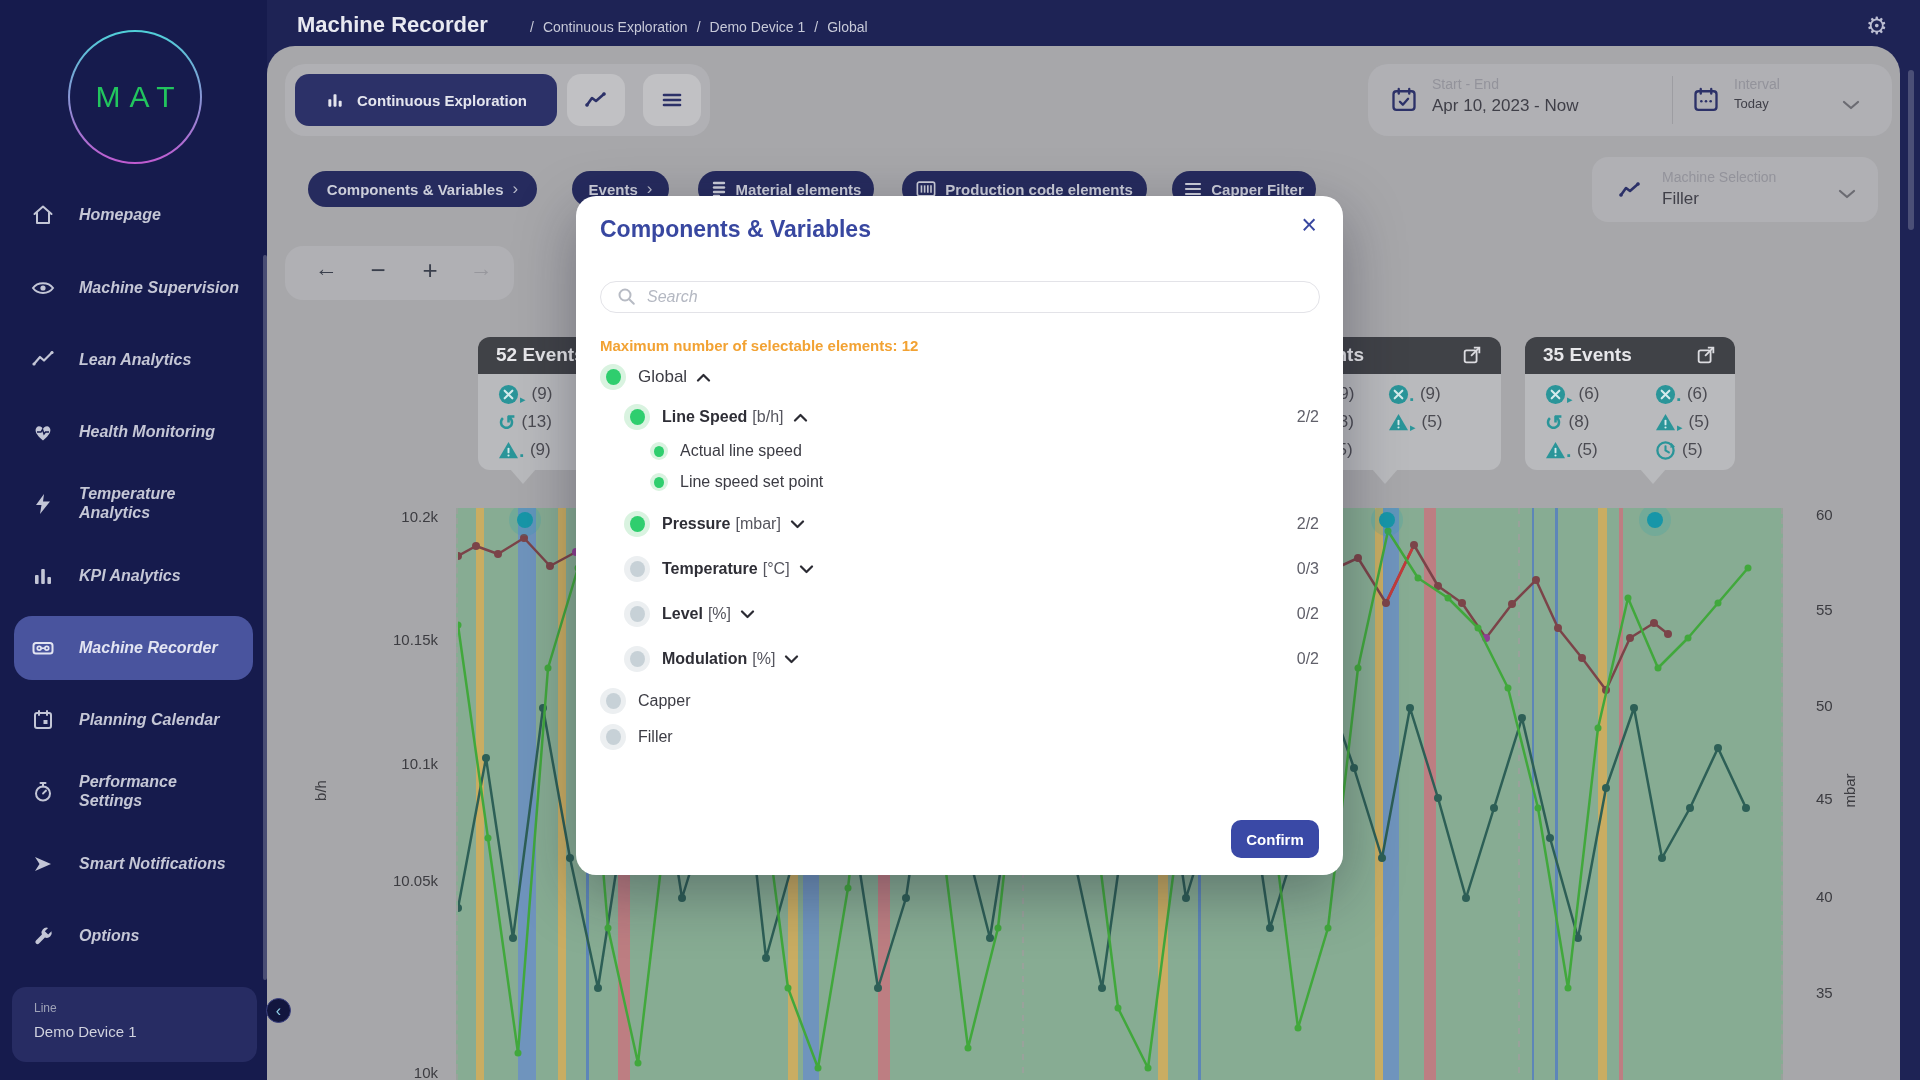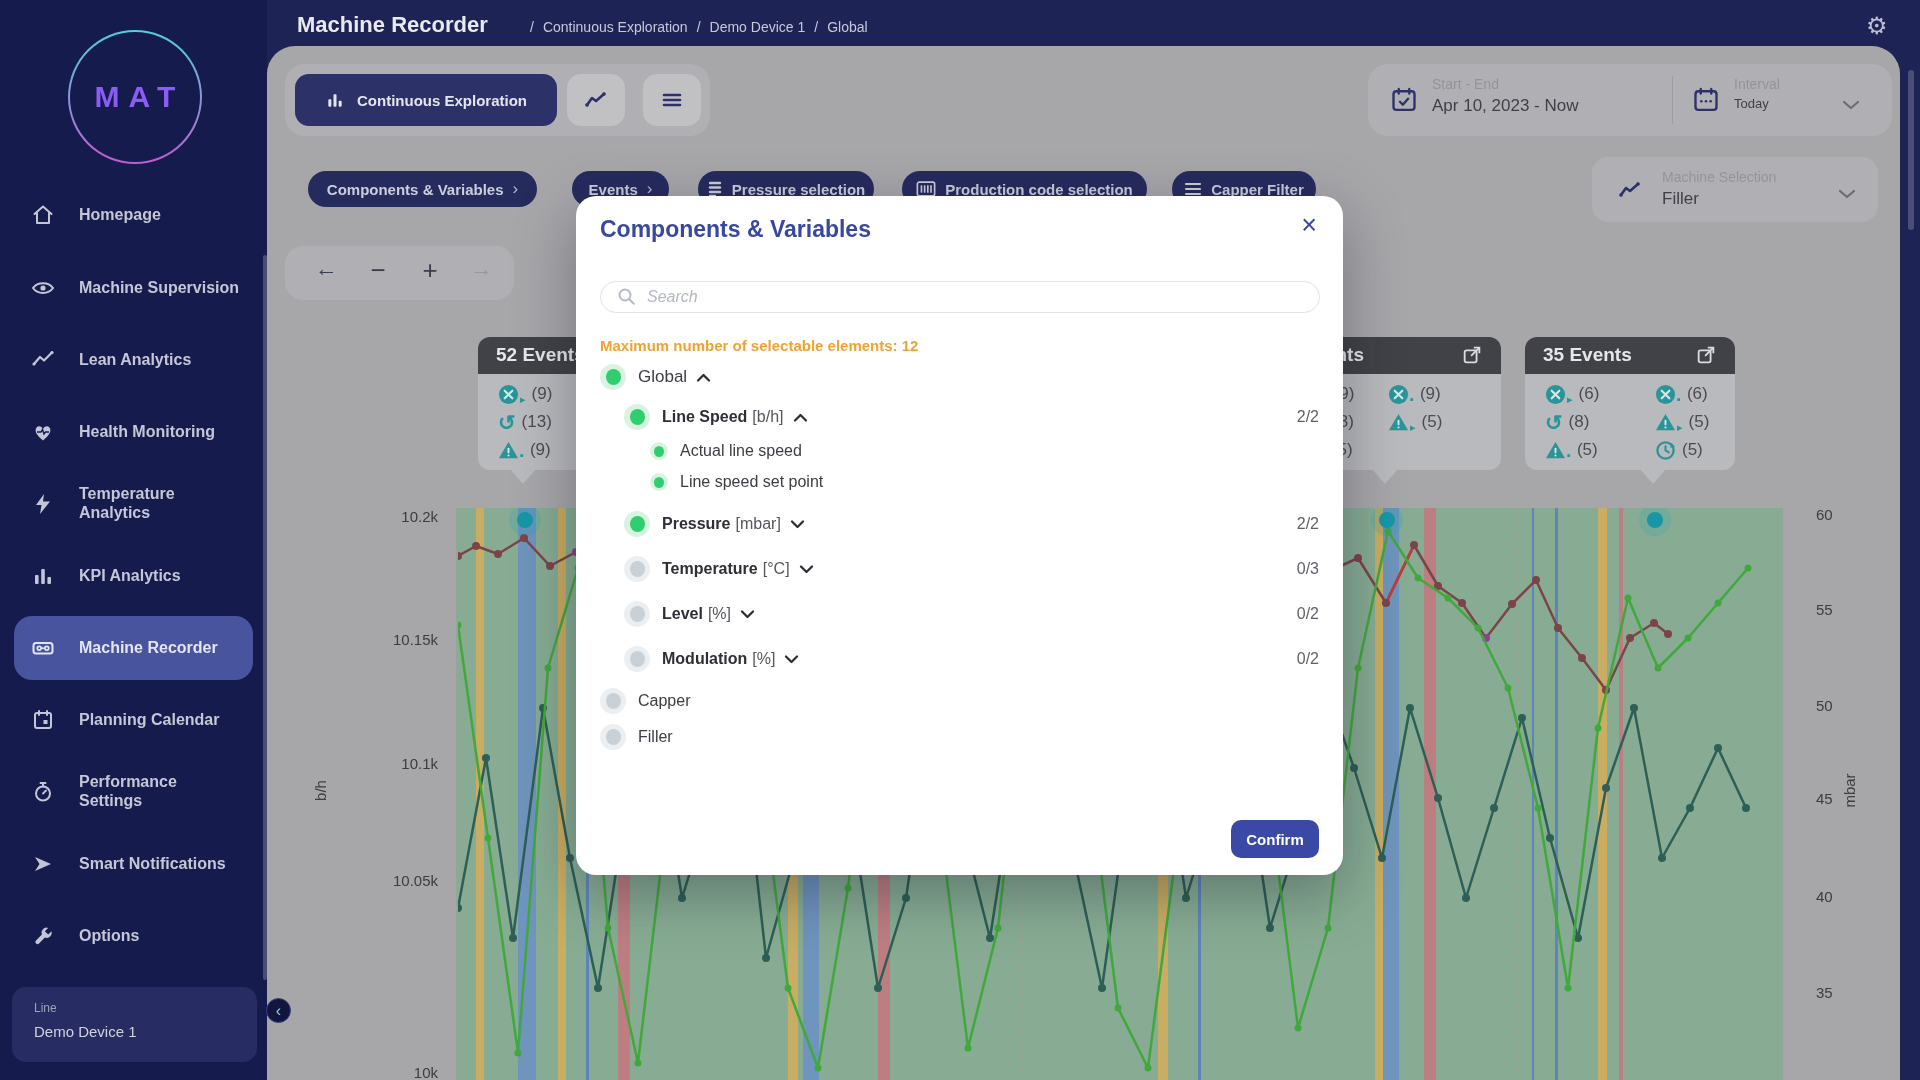--- a/index.html
+++ b/index.html
@@ -6,23 +6,23 @@
   html,body { width:1920px; height:1080px; overflow:hidden; }
   body { font-family:"Liberation Sans", sans-serif; background:#1e2355; }
   .abs { position:absolute; }
   #app { position:relative; width:1920px; height:1080px; overflow:hidden; }
 
   
   #sidebar { position:absolute; left:0; top:0; width:267px; height:1080px; background:#161b4d; z-index:3; }
   #logo-ring { position:absolute; left:68px; top:30px; width:134px; height:134px; border-radius:50%;
     background:linear-gradient(180deg,#4fd1d9,#c05ad0); padding:2px; }
   #logo-inner { width:100%; height:100%; border-radius:50%; background:#161b4d; display:flex; align-items:center; justify-content:center;
-    color:#8b5cf6; font-size:30px; letter-spacing:9px; font-weight:700; padding-left:9px; }
+    color:#22c55e; font-size:30px; letter-spacing:9px; font-weight:400; padding-left:9px; }
   .sb-item { position:absolute; left:0; width:260px; display:flex; align-items:center; gap:24px; padding-left:31px;
-    color:#c5c7d6; font-size:16px; font-weight:700; cursor:pointer; }
+    color:#c5c7d6; font-size:16px; font-weight:700; cursor:pointer;font-style:italic; }
   .sb-item .lbl { width:165px; line-height:1.18; }
   .sb-ic { width:24px; height:24px; flex:0 0 24px; color:#c3c6d6; }
   #active-pill { position:absolute; left:14px; top:616px; width:239px; height:64px; border-radius:18px; background:#49549e; }
   #sb-scroll { position:absolute; left:263px; top:255px; width:4px; height:725px; border-radius:2px; background:rgba(255,255,255,.22); }
   #device-card { position:absolute; left:12px; top:987px; width:245px; height:75px; border-radius:14px; background:#272c63; padding:14px 22px; }
   #device-card .dlabel { font-size:12px; color:#9fa3b8; }
   #device-card .dvalue { font-size:15px; color:#d0d2de; margin-top:8px; }
   #collapse-btn { position:absolute; left:266px; top:998px; width:25px; height:25px; border-radius:50%; background:#12163e;
     border:1px solid #3a4080; color:#8fd0e8; font-size:16px; display:flex; align-items:center; justify-content:center; z-index:4; cursor:pointer; }
 
@@ -373,31 +373,31 @@
     <span>Events</span>
     <span class="chev">›</span>
   </div>
   <div class="chip" style="left:698px;width:176px">
     <svg width="16" height="18" viewBox="0 0 16 18">
       <line x1="3" y1="3" x2="13" y2="3" stroke="#ccceda" stroke-width="2.4" stroke-linecap="round"></line>
       <line x1="3" y1="7.5" x2="13" y2="7.5" stroke="#ccceda" stroke-width="2.4" stroke-linecap="round"></line>
       <line x1="3" y1="12" x2="13" y2="12" stroke="#ccceda" stroke-width="2.4" stroke-linecap="round"></line>
       <line x1="3" y1="16" x2="8" y2="16" stroke="#ccceda" stroke-width="2.4" stroke-linecap="round"></line>
     </svg>
-    <span>Pressure selection</span>
+    <span>Material elements</span>
   </div>
   <div class="chip" style="left:902px;width:245px">
     <svg width="20" height="18" viewBox="0 0 22 18">
       <rect x="1.5" y="1.5" width="19" height="15" rx="2" fill="none" stroke="#ccceda" stroke-width="1.8"></rect>
       <line x1="6" y1="5" x2="6" y2="13" stroke="#ccceda" stroke-width="1.8"></line>
       <line x1="9.5" y1="5" x2="9.5" y2="13" stroke="#ccceda" stroke-width="1.8"></line>
       <line x1="13" y1="5" x2="13" y2="13" stroke="#ccceda" stroke-width="1.8"></line>
       <line x1="16.5" y1="5" x2="16.5" y2="13" stroke="#ccceda" stroke-width="1.8"></line>
     </svg>
-    <span>Production code selection</span>
+    <span>Production code elements</span>
   </div>
   <div class="chip" style="left:1172px;width:144px">
     <svg width="18" height="14" viewBox="0 0 18 14">
       <line x1="2" y1="2" x2="16" y2="2" stroke="#ccceda" stroke-width="2.2" stroke-linecap="round"></line>
       <line x1="2" y1="7" x2="16" y2="7" stroke="#ccceda" stroke-width="2.2" stroke-linecap="round"></line>
       <line x1="2" y1="12" x2="16" y2="12" stroke="#ccceda" stroke-width="2.2" stroke-linecap="round"></line>
     </svg>
     <span>Capper Filter</span>
   </div>
 

